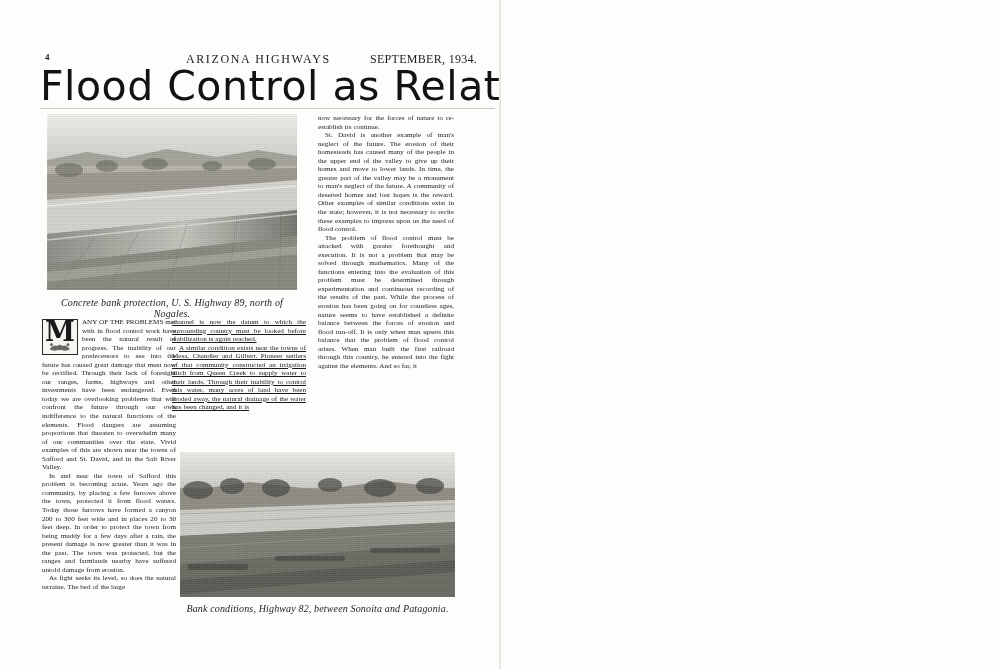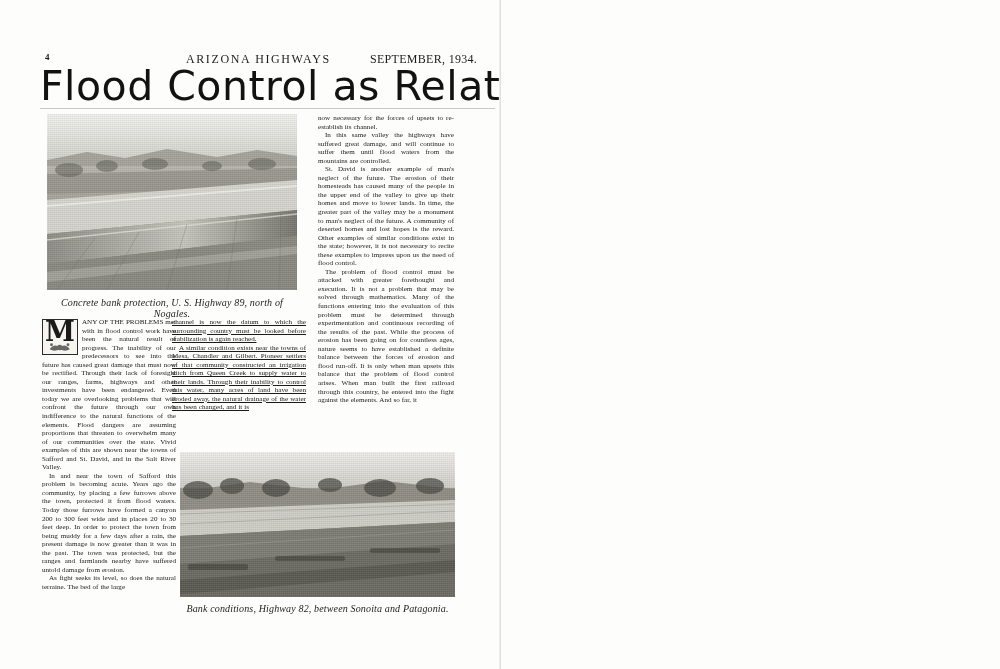--- a/index.html
+++ b/index.html
@@ -267,22 +267,21 @@
           <rect x="8" y="112" width="60" height="6" rx="2"></rect>
           <rect x="95" y="104" width="70" height="5" rx="2"></rect>
           <rect x="190" y="96" width="70" height="5" rx="2"></rect>
         </g>
         <path d="M0 128 L275 108 L275 120 L0 142 Z" fill="#56554f" opacity=".8"></path>
       </svg>
     </div>
     <div class="caption" style="left:180px; top:603px; width:275px;">Bank conditions, Highway 82, between Sonoita and Patagonia.</div>
 
     <div class="col l-c3">
-      <p class="noind">now necessary for the forces of upsets to re-establish its channel.</p>
-      <p>In this same valley the highways have suffered great damage, and will continue to suffer them until flood waters from the mountains are controlled.</p>
+      <p class="noind">now necessary for the forces of nature to re-establish its continue.</p>
       <p>St. David is another example of man's neglect of the future. The erosion of their homesteads has caused many of the people in the upper end of the valley to give up their homes and move to lower lands. In time, the greater part of the valley may be a monument to man's neglect of the future. A community of deserted homes and lost hopes is the reward. Other examples of similar conditions exist in the state; however, it is not necessary to recite these examples to impress upon us the need of flood control.</p>
       <p>The problem of flood control must be attacked with greater forethought and execution. It is not a problem that may be solved through mathematics. Many of the functions entering into the evaluation of this problem must be determined through experimentation and continuous recording of the results of the past. While the process of erosion has been going on for countless ages, nature seems to have established a definite balance between the forces of erosion and flood run-off. It is only when man upsets this balance that the problem of flood control arises. When man built the first railroad through this country, he entered into the fight against the elements. And so far, it</p>
     </div>
   </div>
 
   <div class="gutter"></div>
 
   <div class="page page-right">
 
     

